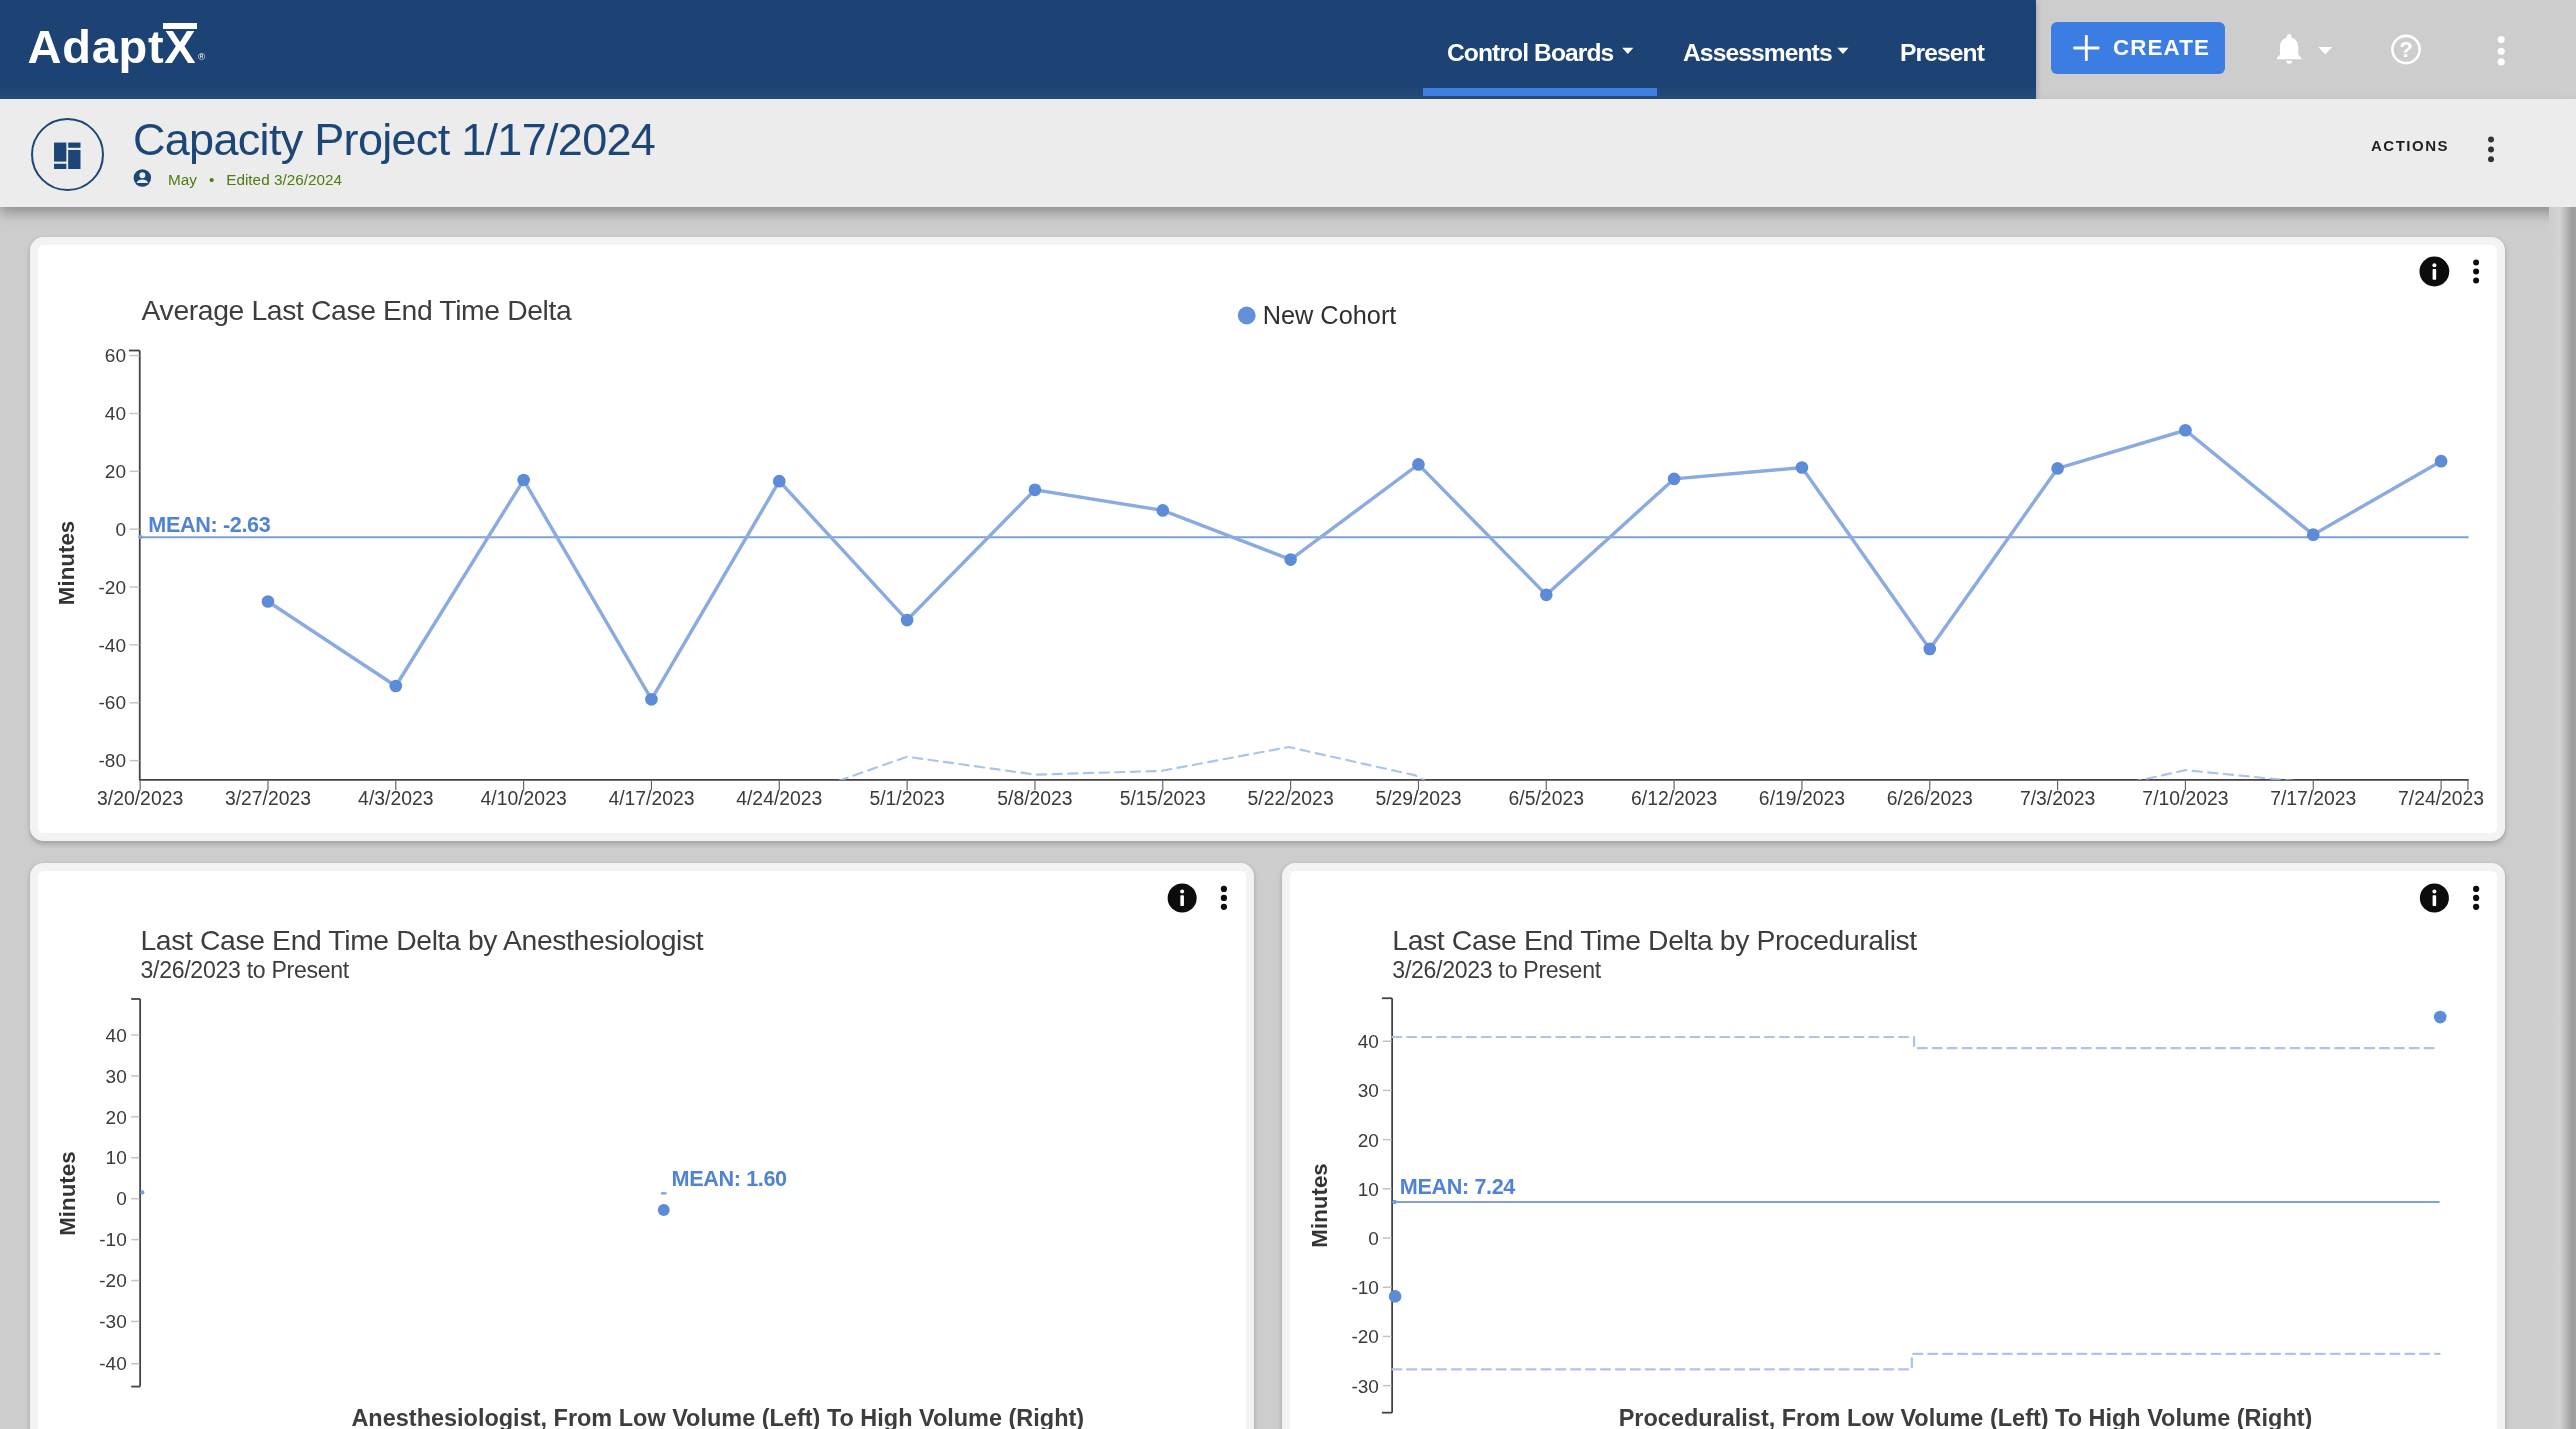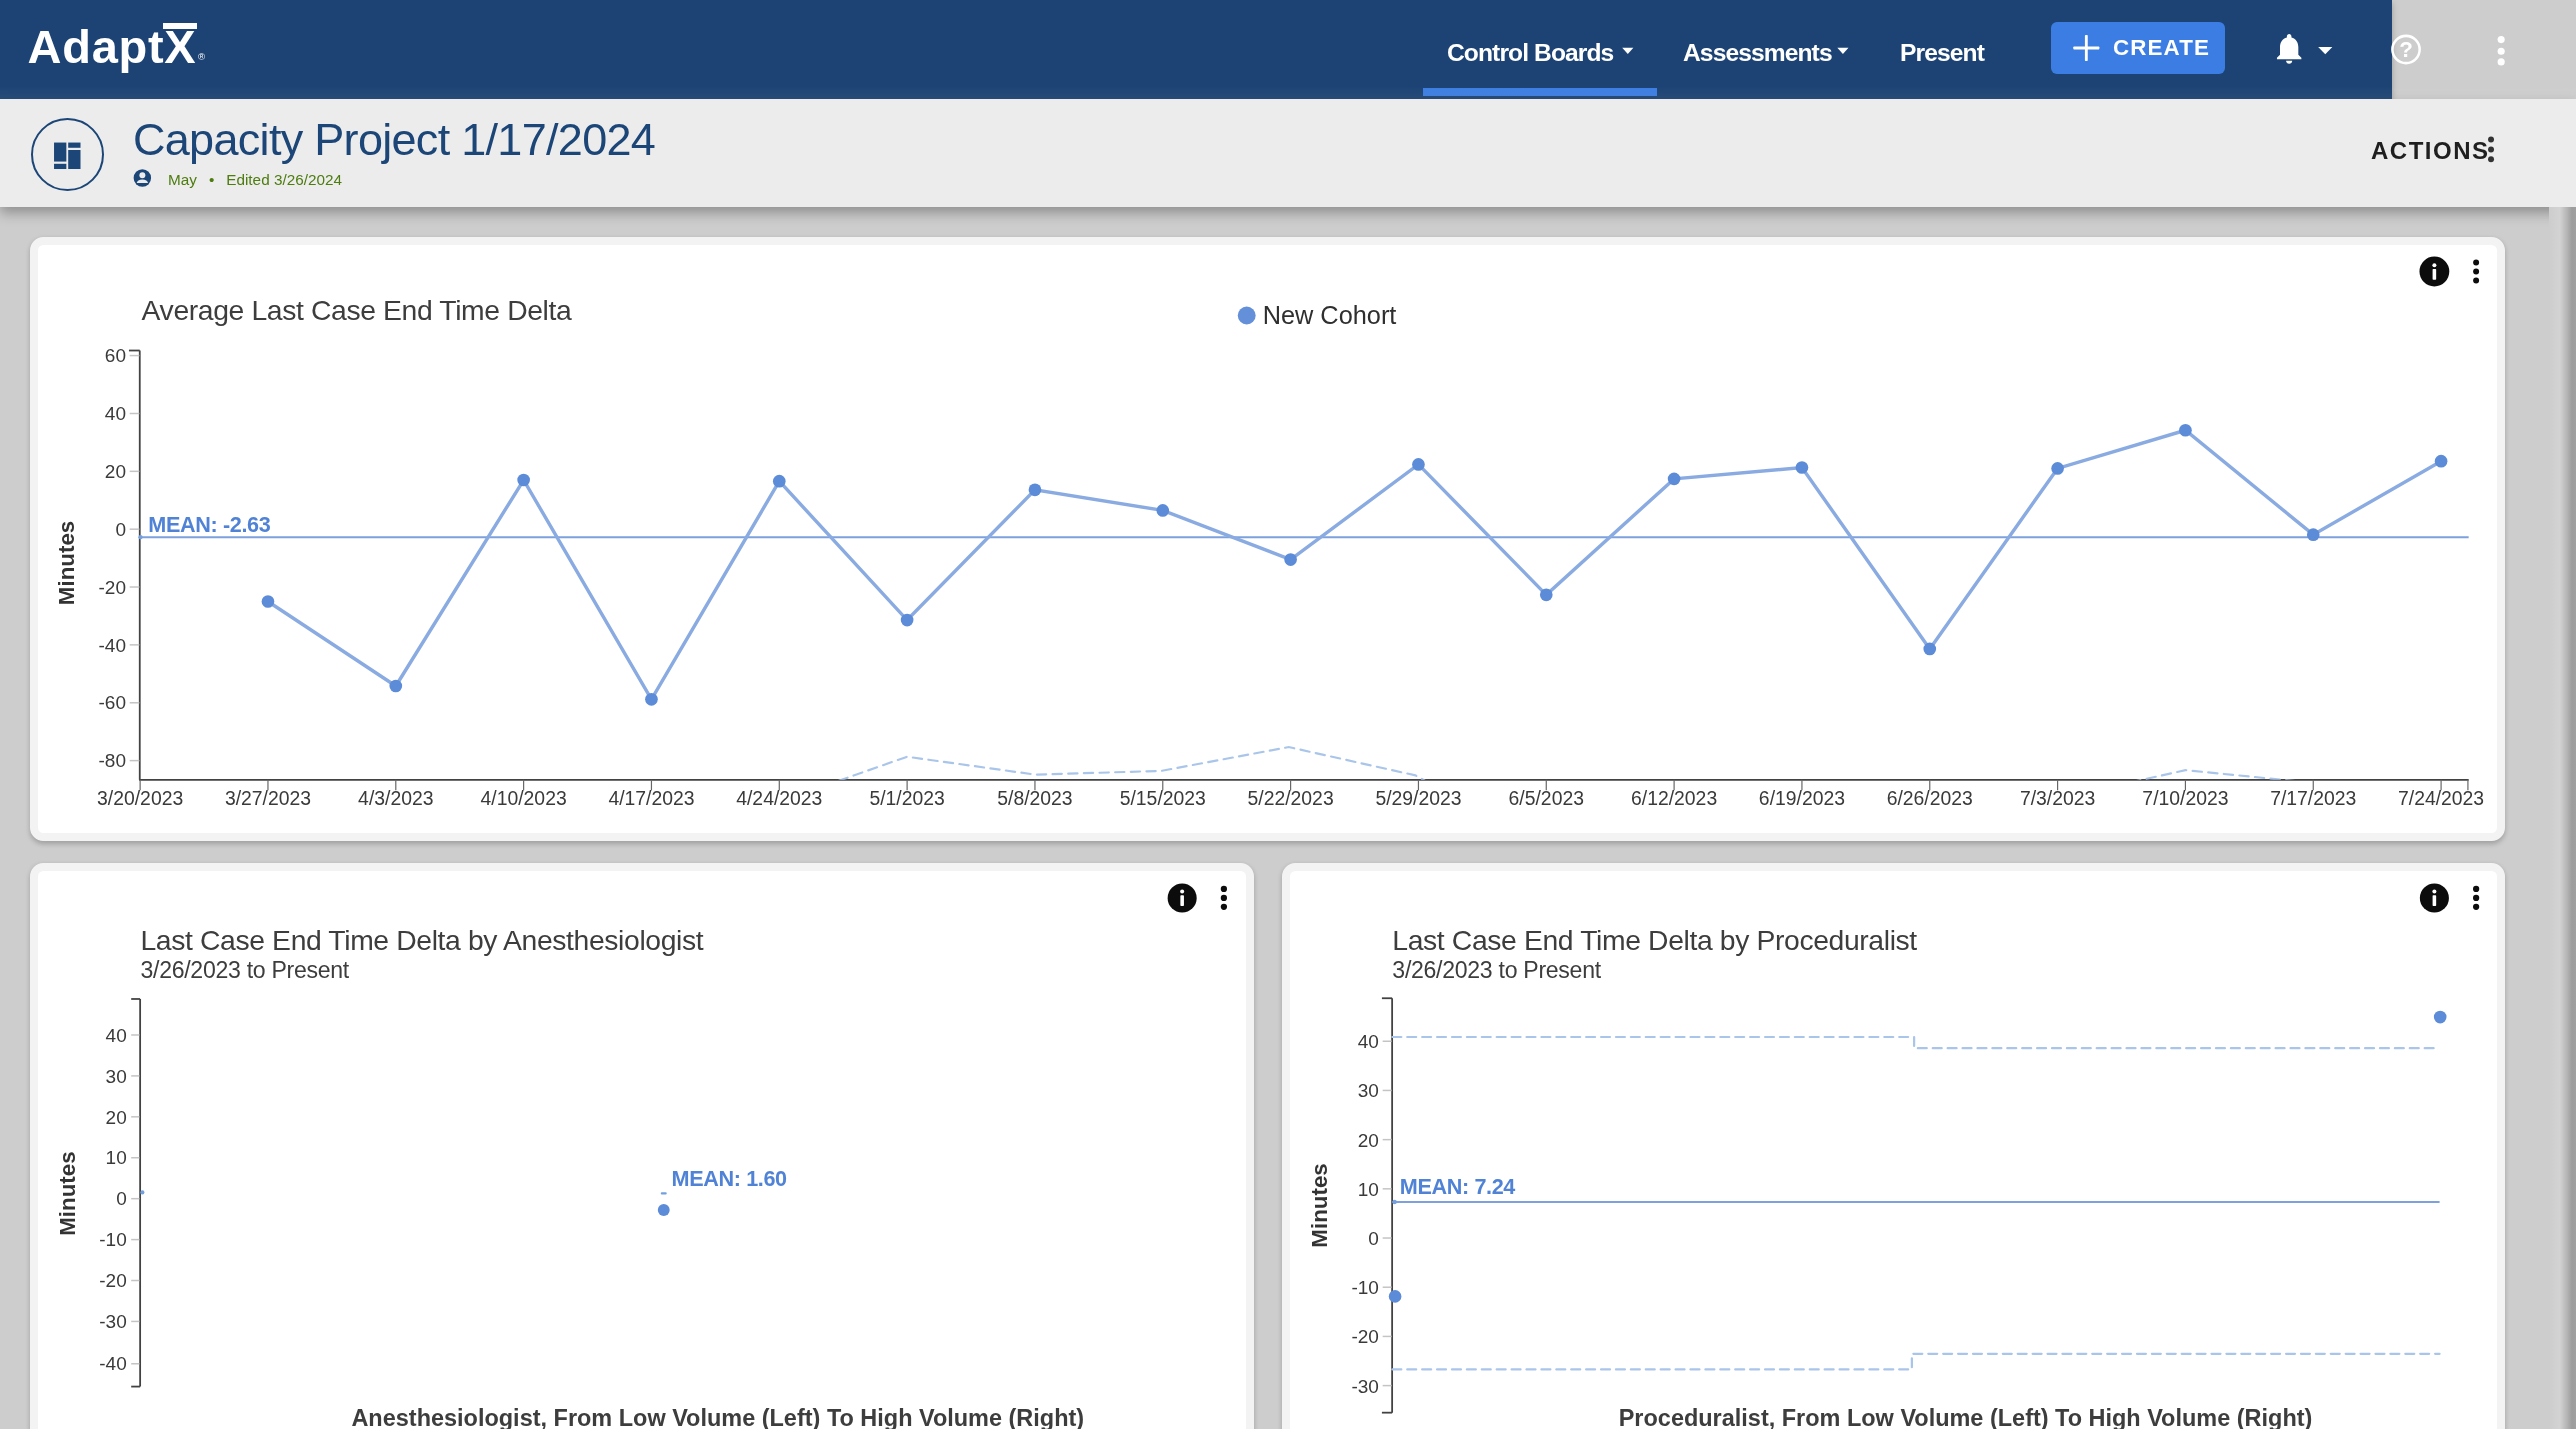--- a/index.html
+++ b/index.html
@@ -1,35 +1,35 @@
 <!DOCTYPE html>
 <html style="font-size:12px"><head>
 <meta charset="utf-8">
 <style>
   * { margin:0; padding:0; box-sizing:border-box; }
   html,body { width:2576px; height:1430px; overflow:hidden; font-family:"Liberation Sans", sans-serif; background:#cdcdcd; }
   #page { position:relative; width:2576px; height:1430px; }
   
-  #nav { position:absolute; left:0; top:0; width:2392px; height:99px; background:#1c4374; box-shadow:0 3px 6px rgba(0,0,0,0.25); }
+  #nav { position:absolute; left:0; top:0; width:2036px; height:99px; background:#1c4374; box-shadow:0 3px 6px rgba(0,0,0,0.25); }
   #navgrad { position:absolute; left:0; top:86px; width:2576px; height:13.4px;
     background:linear-gradient(to bottom, rgba(255,255,255,0), rgba(255,255,255,0.06)); }
   #logo { position:absolute; left:27.6px; top:18.6px; color:#fff; font-size:47px; font-weight:bold; letter-spacing:0.7px; }
   #logobar { position:absolute; left:163px; top:23px; width:34px; height:5.6px; background:#fff; }
   #logor { position:absolute; left:198px; top:51px; color:#fff; font-size:9.7px; }
   .navitem { position:absolute; top:3px; height:99px; line-height:99px; color:#fff; font-size:24.6px; font-weight:bold; letter-spacing:-0.9px; }
   #underline { position:absolute; left:1423px; top:88px; width:234px; height:8.2px; background:#3b7de2; }
   #createbtn { position:absolute; left:2051px; top:22.4px; width:174px; height:52px; background:#3b7de2; border-radius:6px; color:#fff;padding-left:8px; }
   #createbtn span.txt { position:absolute; left:62px; top:12.7px; font-size:22.4px; font-weight:bold; letter-spacing:1.1px; }
   
   #header { position:absolute; left:0; top:99px; width:2576px; height:108px; background:#ececec;
     box-shadow:0 6px 12px rgba(0,0,0,0.30);padding-left:15px; }
   #avatar { position:absolute; left:31px; top:18.6px; width:73px; height:73px; border:2.2px solid #1c4677; border-radius:50%; }
   #ptitle { position:absolute; left:133px; top:15px; font-size:45px; letter-spacing:-0.7px; color:#1c4677; }
   #psub { position:absolute; left:168px; top:72px; font-size:15.3px; color:#4d7c0f; }
-  #actions { position:absolute; left:2371px; top:38px; font-size:24px; font-weight:bold; letter-spacing:1.5px; color:#1f1f1f; }
+  #actions { position:absolute; left:2371px; top:38px; font-size:15px; font-weight:bold; letter-spacing:1.5px; color:#1f1f1f; }
   
   .card { position:absolute; background:#fff; border:8.2px solid #f3f3f3; border-radius:13.4px;
     box-shadow:0 2.2px 5.2px rgba(0,0,0,0.22); }
   #card1 { left:30px; top:237px; width:2475px; height:604px; }
   #card2 { left:30px; top:863px; width:1224px; height:589px; }
   #card3 { left:1282px; top:863px; width:1223px; height:589px; }
   svg { position:absolute; left:0; top:0; }
   
   #sbar { position:absolute; left:2549px; top:207px; width:27px; height:1222px;
     background:linear-gradient(to right,#cdcdcd,#d3d3d3 40%, #b3b3b3 68%, #9c9c9c 85%, #a0a0a0); }

